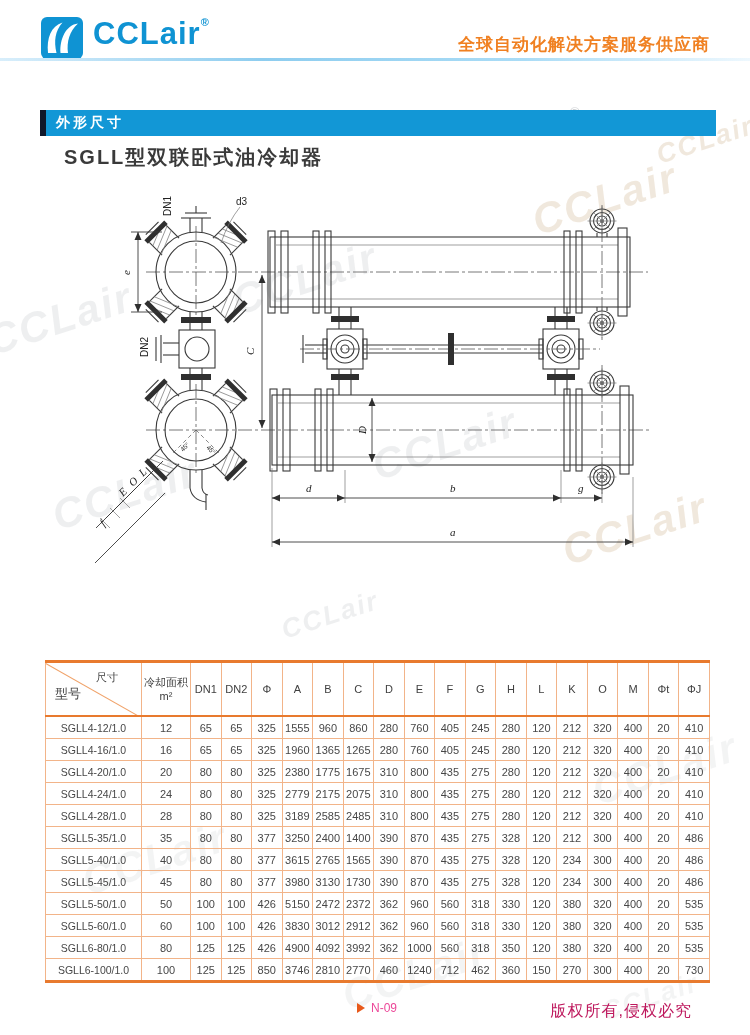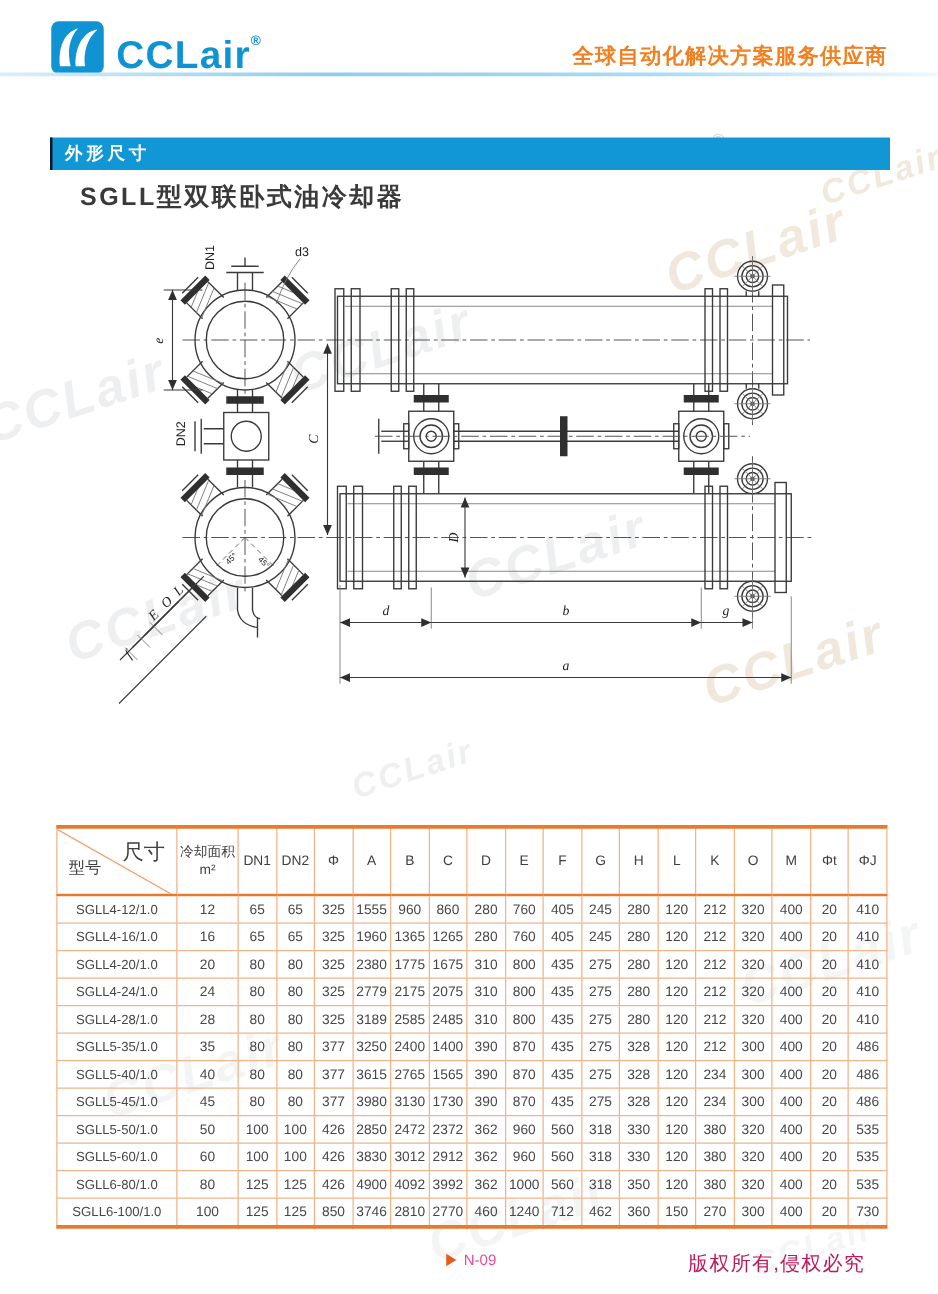--- a/index.html
+++ b/index.html
@@ -1,28 +1,28 @@
 <!DOCTYPE html>
 <html><head>
 <meta charset="utf-8">
 <style>
   html,body{margin:0;padding:0}
   body{width:750px;height:1035px;background:#ffffff;font-family:"Liberation Sans",sans-serif;position:relative;overflow:hidden}
   .page{position:absolute;inset:0}
 
   
-  .logo-wrap{position:absolute;left:40px;top:16px;display:flex;align-items:flex-end}
+  .logo-wrap{position:absolute;left:40px;top:16px;display:flex;align-items:flex-start}
   .brand{font-size:31px;font-weight:bold;color:#0f93d3;letter-spacing:1px;margin-left:7px}
   .brand sup{font-size:11px;vertical-align:18px}
   .slogan{position:absolute;right:40px;top:33px;color:#f08021;font-weight:bold;font-size:17px;letter-spacing:1px}
   .header-rule{position:absolute;left:0;top:58px;width:750px;height:3px;
     background:linear-gradient(90deg,#d8eefb 0%,#8ecdef 35%,#aadcf6 70%,#eef8fe 100%)}
 
   
-  .banner{position:absolute;left:40px;top:110px;width:670px;height:26px;background:#1297d6;border-left:2px solid #0f172a;display:flex;align-items:center}
+  .banner{position:absolute;left:40px;top:110px;width:670px;height:26px;background:#1297d6;border-left:6px solid #0f172a;display:flex;align-items:center}
   .banner-text{color:#fff;font-weight:bold;font-size:14px;padding-left:10px;letter-spacing:3px}
   .subtitle{position:absolute;left:64px;top:144px;font-size:20px;color:#3a3a3a;font-weight:bold;letter-spacing:2px}
 
   
   .drawing{position:absolute;left:95px;top:185px}
   .ln{stroke:#3a3a3a;stroke-width:1.1;fill:none}
   .thin{stroke:#777;stroke-width:.7;fill:none}
   .cl{stroke:#555;stroke-width:.8;fill:none;stroke-dasharray:14 3 3 3}
   .dsh{stroke:#555;stroke-width:.7;fill:none;stroke-dasharray:4 3}
   .dk{fill:#2f2f2f;stroke:none}
@@ -39,21 +39,21 @@
   .wm.reg{font-size:13px;transform:none;font-style:normal;opacity:.45}
 
   
   table.spec{position:absolute;left:45px;top:660px;width:665px;border-collapse:collapse;table-layout:fixed;
     font-size:11px;color:#474747;border-top:3px solid #e87a2e;border-bottom:3px solid #e87a2e;background:transparent}
   table.spec th,table.spec td{border:1px solid #f2b489;text-align:center;font-weight:normal;padding:0;height:21px;overflow:hidden}
   table.spec thead th{height:52px;border-bottom:2px solid #e87a2e;font-size:11px;color:#404040}
   th.corner{width:95px;position:relative}
   th.area-col{width:48px}
   .corner .diag{position:absolute;left:0;top:0;width:110px;height:1px;background:#f0a269;transform-origin:0 0;transform:rotate(29.6deg)}
-  .corner .c-tr{position:absolute;top:7px;right:9px;font-size:17px}
+  .corner .c-tr{position:absolute;top:7px;right:23px;font-size:11px}
   .corner .c-bl{position:absolute;bottom:12px;left:9px;font-size:13px}
   .area-head{line-height:1.25;padding-top:2px}
   .area-head .unit{font-size:11px}
   td.model{font-size:10.5px}
 
   
   .footer-page{position:absolute;left:357px;top:1001px;display:flex;align-items:center}
   .tri{width:0;height:0;border-left:8px solid #e8591a;border-top:5px solid transparent;border-bottom:5px solid transparent;margin-right:6px}
   .page-num{font-size:12px;color:#ec4899}
   .copyright{position:absolute;right:58px;top:1001px;font-size:16px;font-weight:normal;color:#be185d;letter-spacing:1px}
@@ -485,21 +485,21 @@
           <td>400</td>
           <td>20</td>
           <td>486</td>
         </tr>
         <tr>
           <td class="model">SGLL5-50/1.0</td>
           <td>50</td>
           <td>100</td>
           <td>100</td>
           <td>426</td>
-          <td>2850</td>
+          <td>5150</td>
           <td>2472</td>
           <td>2372</td>
           <td>362</td>
           <td>960</td>
           <td>560</td>
           <td>318</td>
           <td>330</td>
           <td>120</td>
           <td>380</td>
           <td>320</td>

